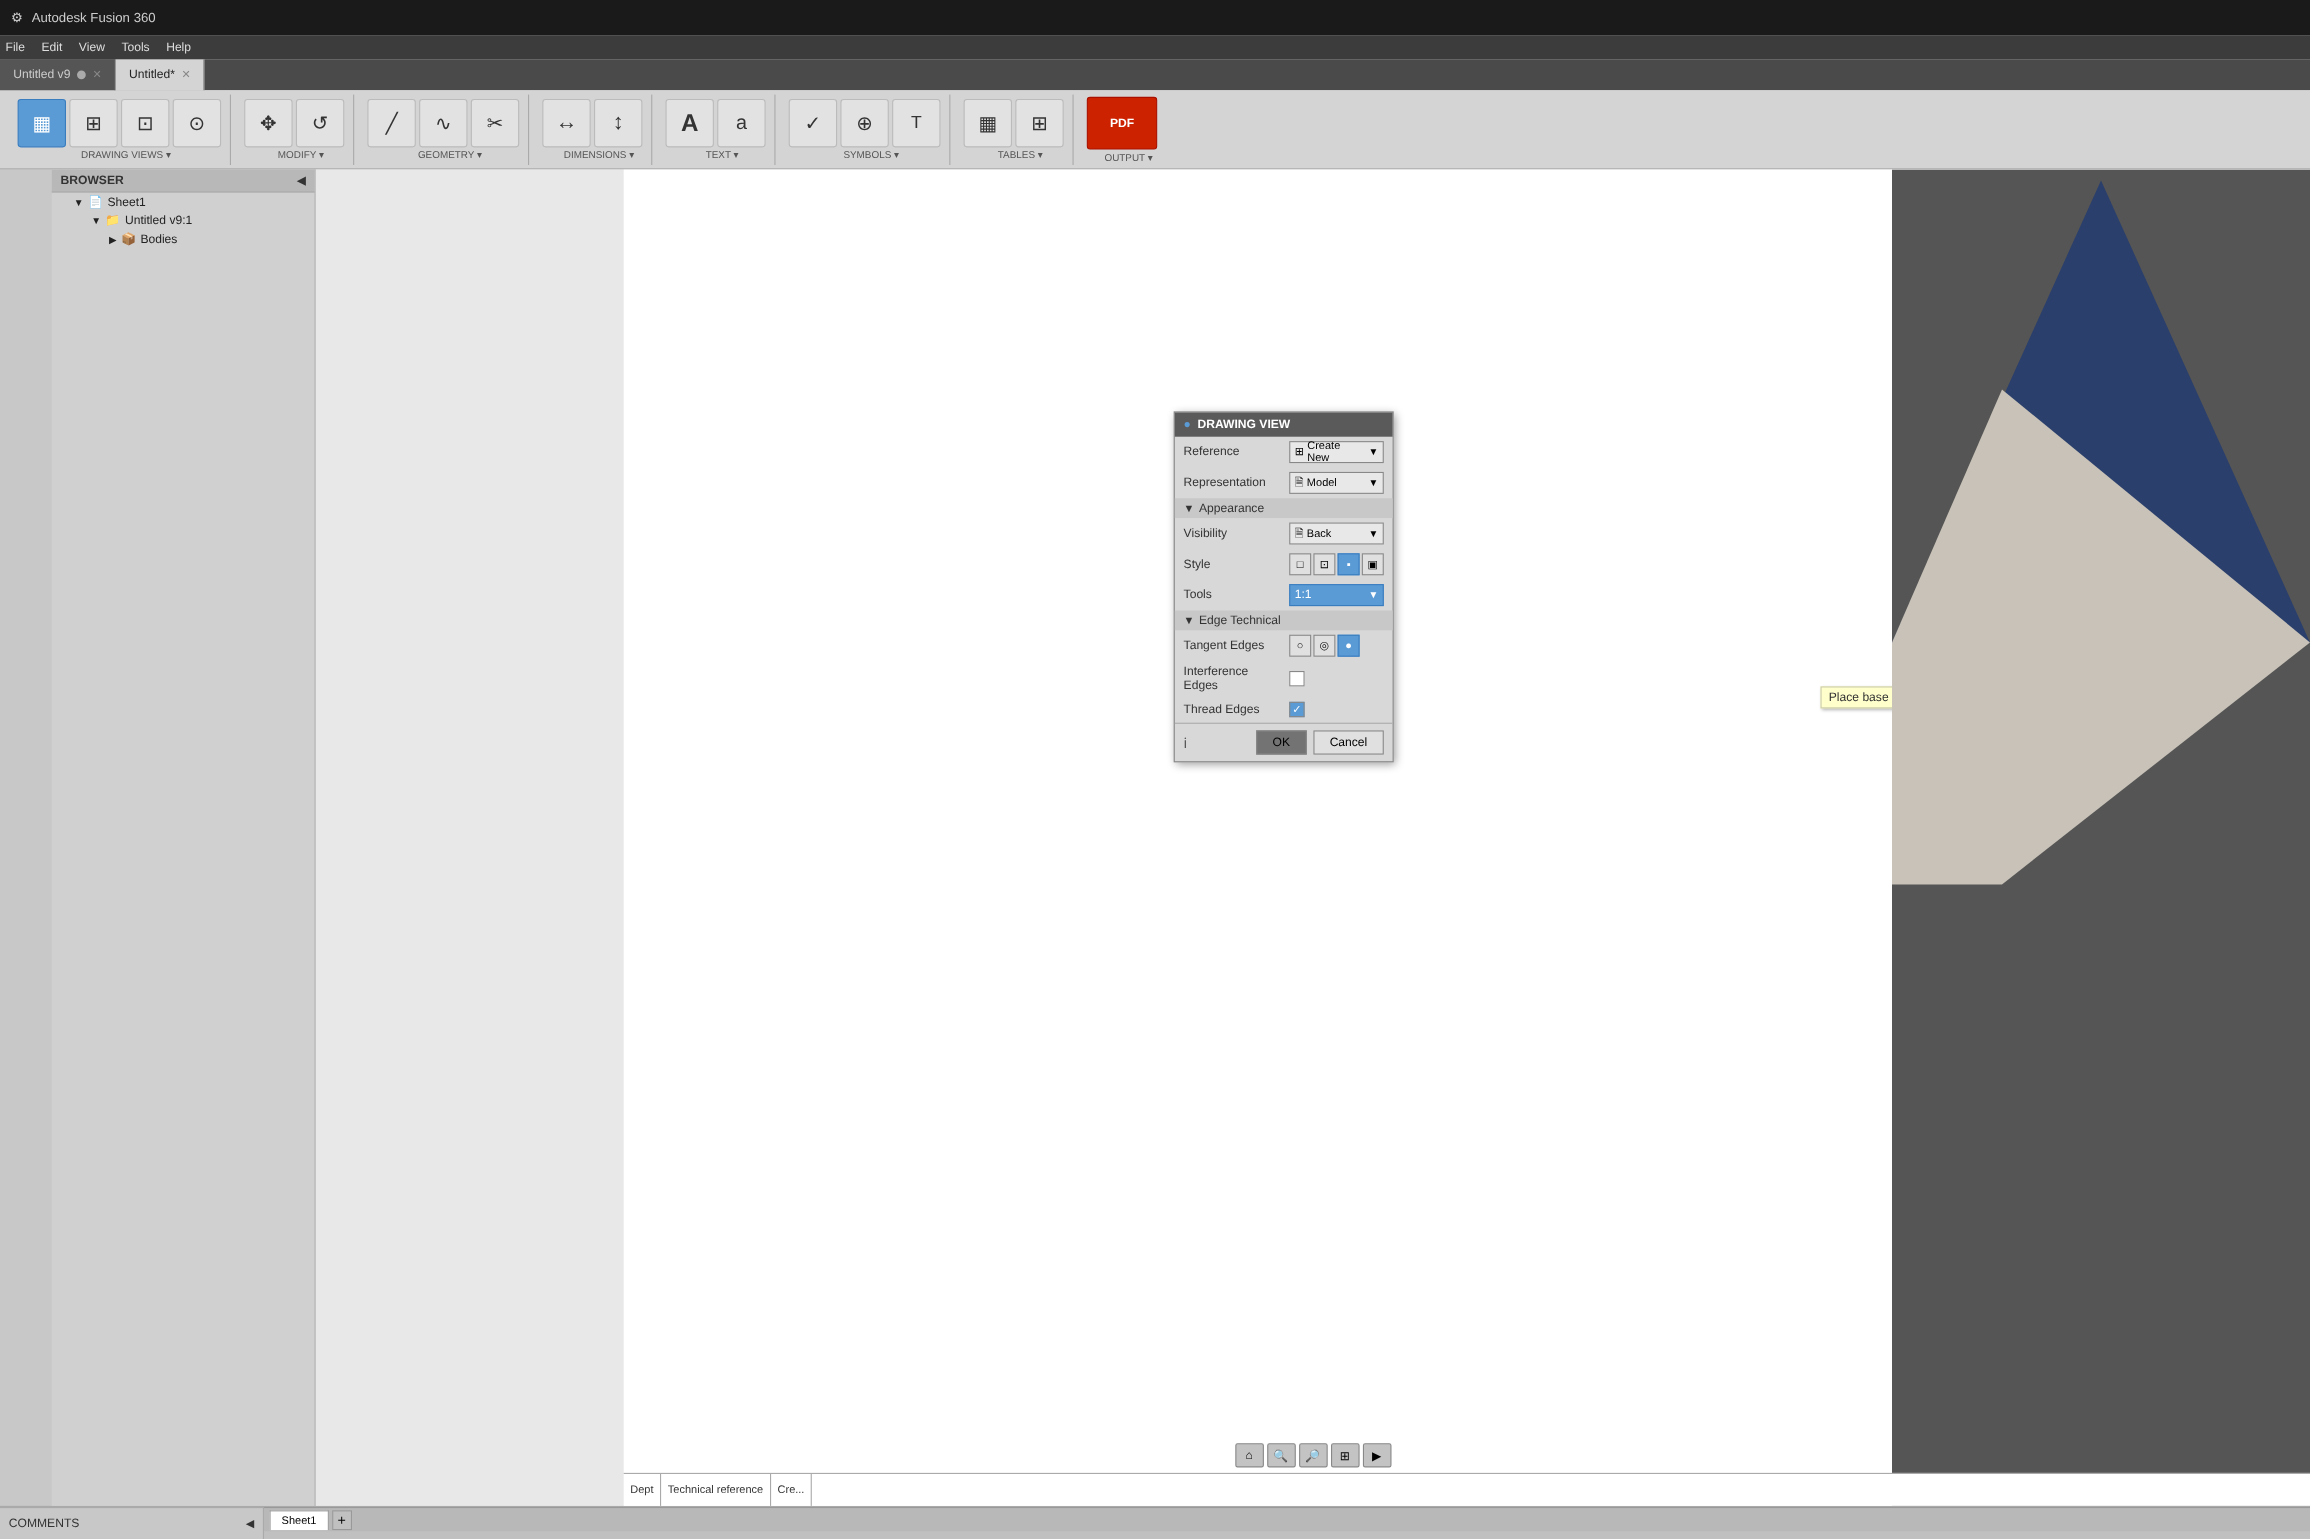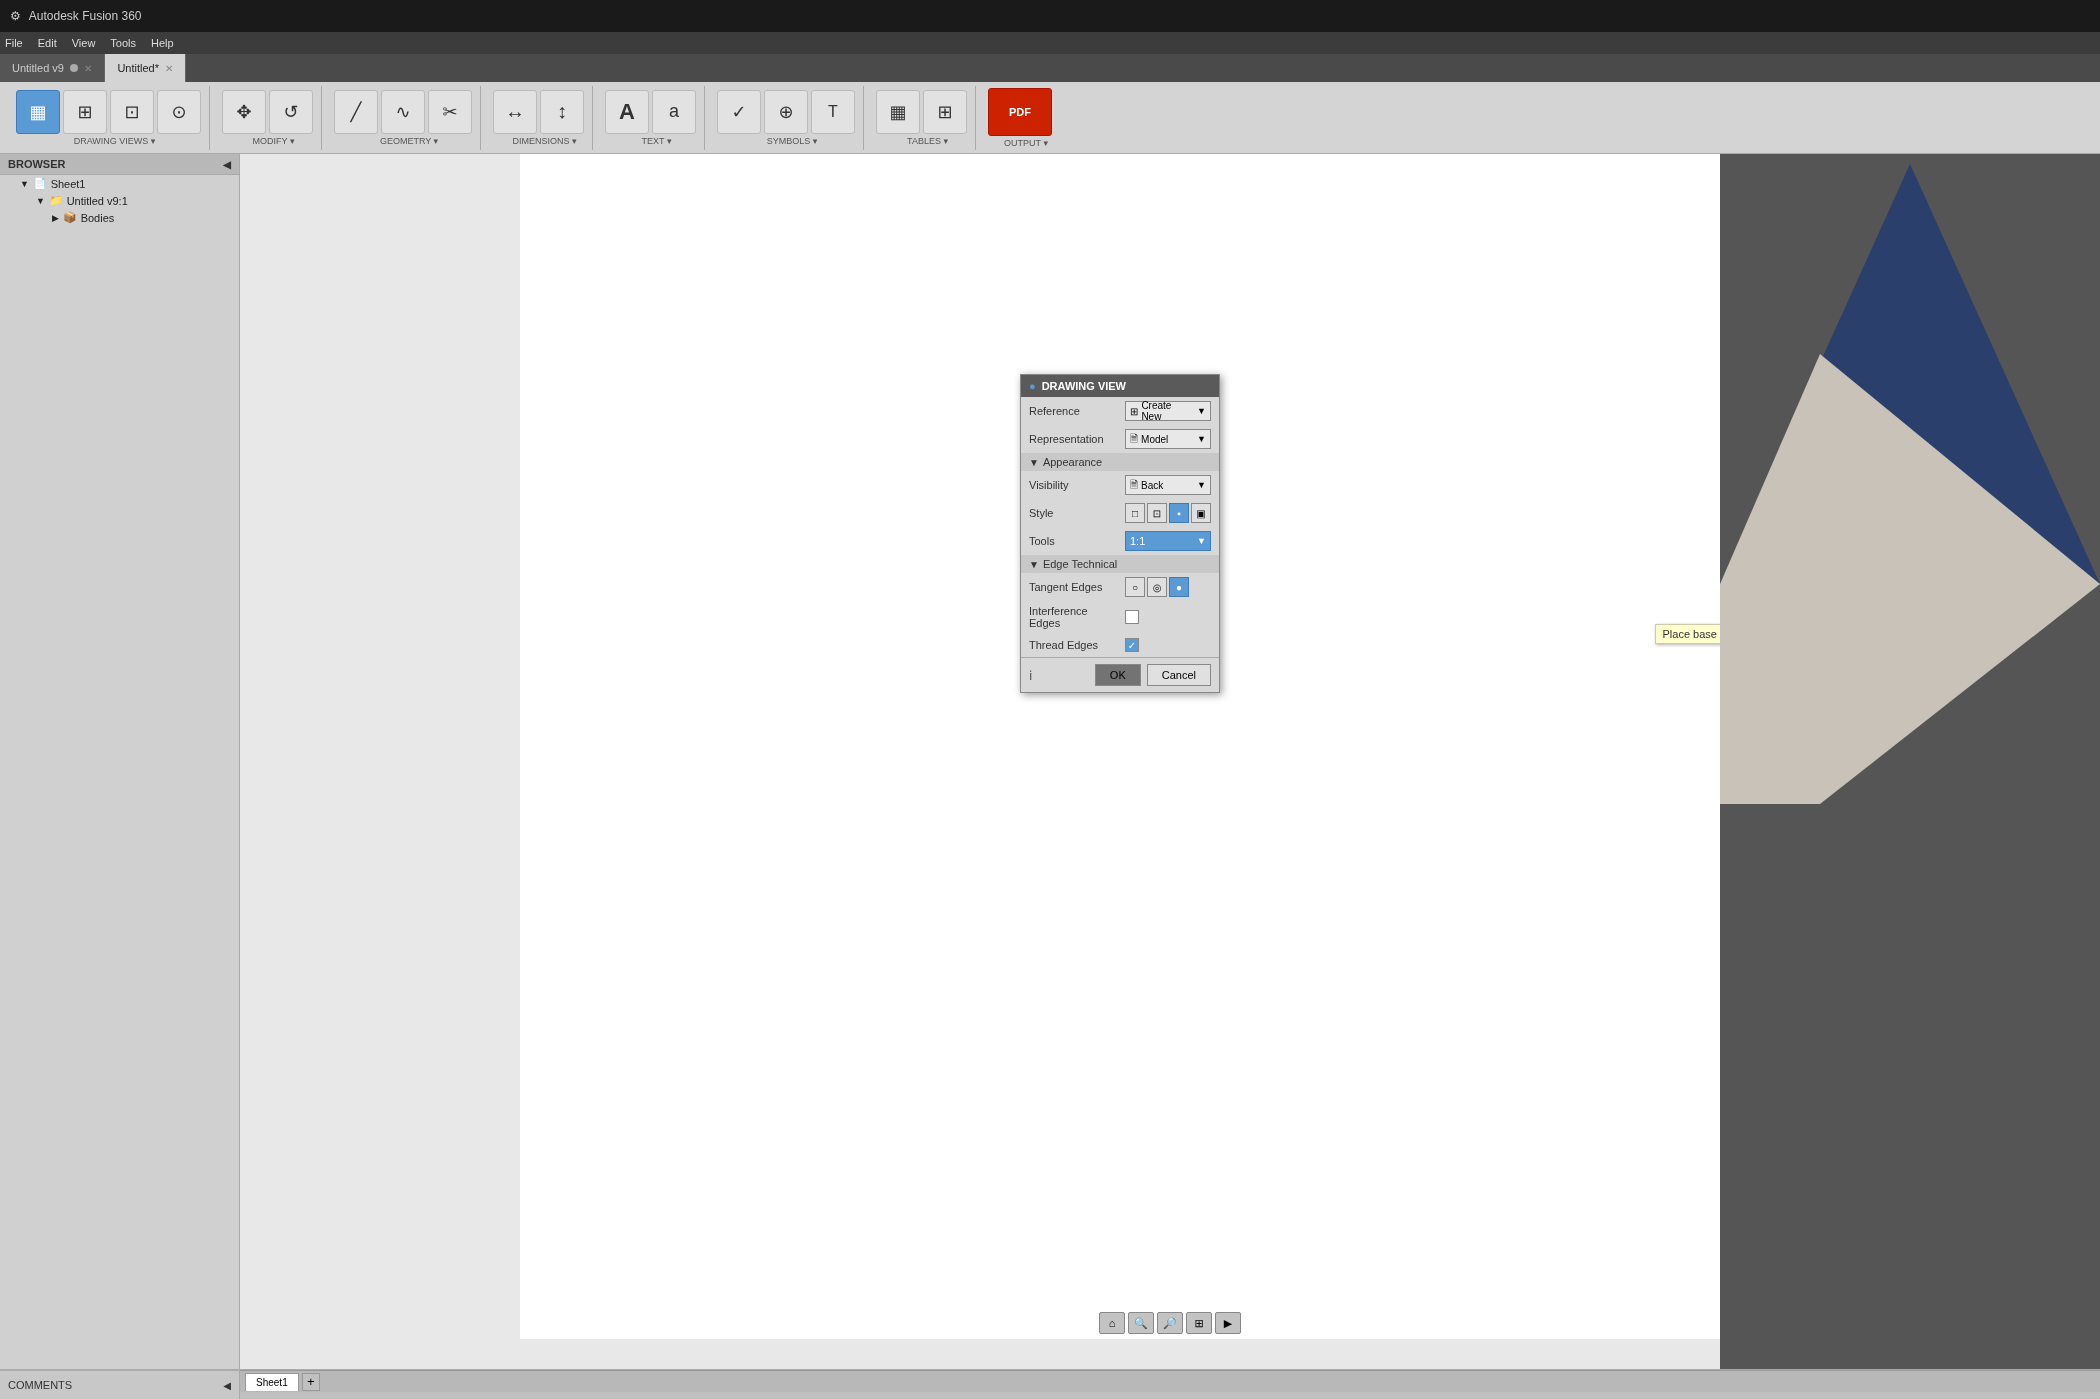--- a/index.html
+++ b/index.html
@@ -95,20 +95,21 @@
       color: #555;
       margin-top: 2px;
       text-transform: uppercase;
       margin-left: 12px;
     }
 
     
     #main {
       display: flex;
       height: calc(1399px - 32px - 22px - 28px - 72px - 30px);
+      margin-left: 47px;
     }
 
     
     #sidebar {
       width: 240px;
       background: #d0d0d0;
       border-right: 1px solid #aaa;
       display: flex;
       flex-direction: column;
     }
@@ -698,20 +699,31 @@
     </div>
 
     <div id="bottom-nav">
       <div class="bnav-btn">⌂</div>
       <div class="bnav-btn">🔍</div>
       <div class="bnav-btn">🔎</div>
       <div class="bnav-btn">⊞</div>
       <div class="bnav-btn">▶</div>
     </div>
 
+    <div id="title-block">
+      <div class="title-cell">
+        <span>Dept</span>
+      </div>
+      <div class="title-cell">
+        <span>Technical reference</span>
+      </div>
+      <div class="title-cell">
+        <span>Cre...</span>
+      </div>
+    </div>
   </div>
 </div>
 
 <div class="bottom-bar">
   <div id="comments-panel">
     <span>COMMENTS</span>
     <span style="flex:1;"></span>
     <span style="font-size:10px;">◀</span>
   </div>
 

